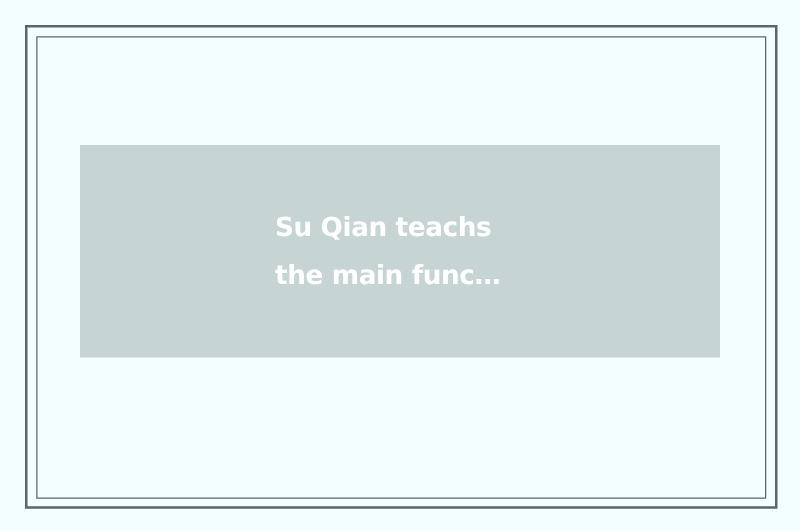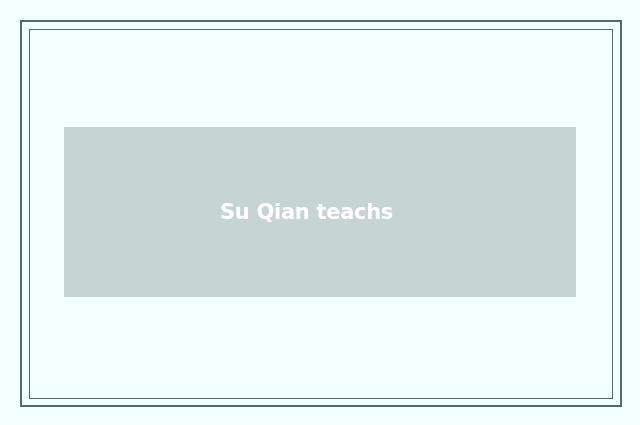--- a/index.html
+++ b/index.html
@@ -17,21 +17,21 @@
     border: 2px solid #586868;
   }
   .inner-frame {
     position: absolute;
     left: 29px; top: 29px;
     width: 582px; height: 368px;
     border: 1px solid #586868;
   }
   .placeholder-box {
     position: absolute;
-    left: 64px; top: 127px;
+    left: 64px; top: 116px;
     width: 512px; height: 170px;
     background: #c6d4d4;
     display: flex;
     align-items: center;
     justify-content: center;
   }
   .caption {
     width: 190px;
     color: #ffffff;
     font-weight: bold;
@@ -45,14 +45,15 @@
 </style>
 </head>
 <body>
 
 <div class="outer-frame"></div>
 <div class="inner-frame"></div>
 
 <div class="placeholder-box">
   <div class="caption">
     <span>Su Qian teachs</span>
+    <span>the main func…</span>
   </div>
 </div>
 
 </body></html>

